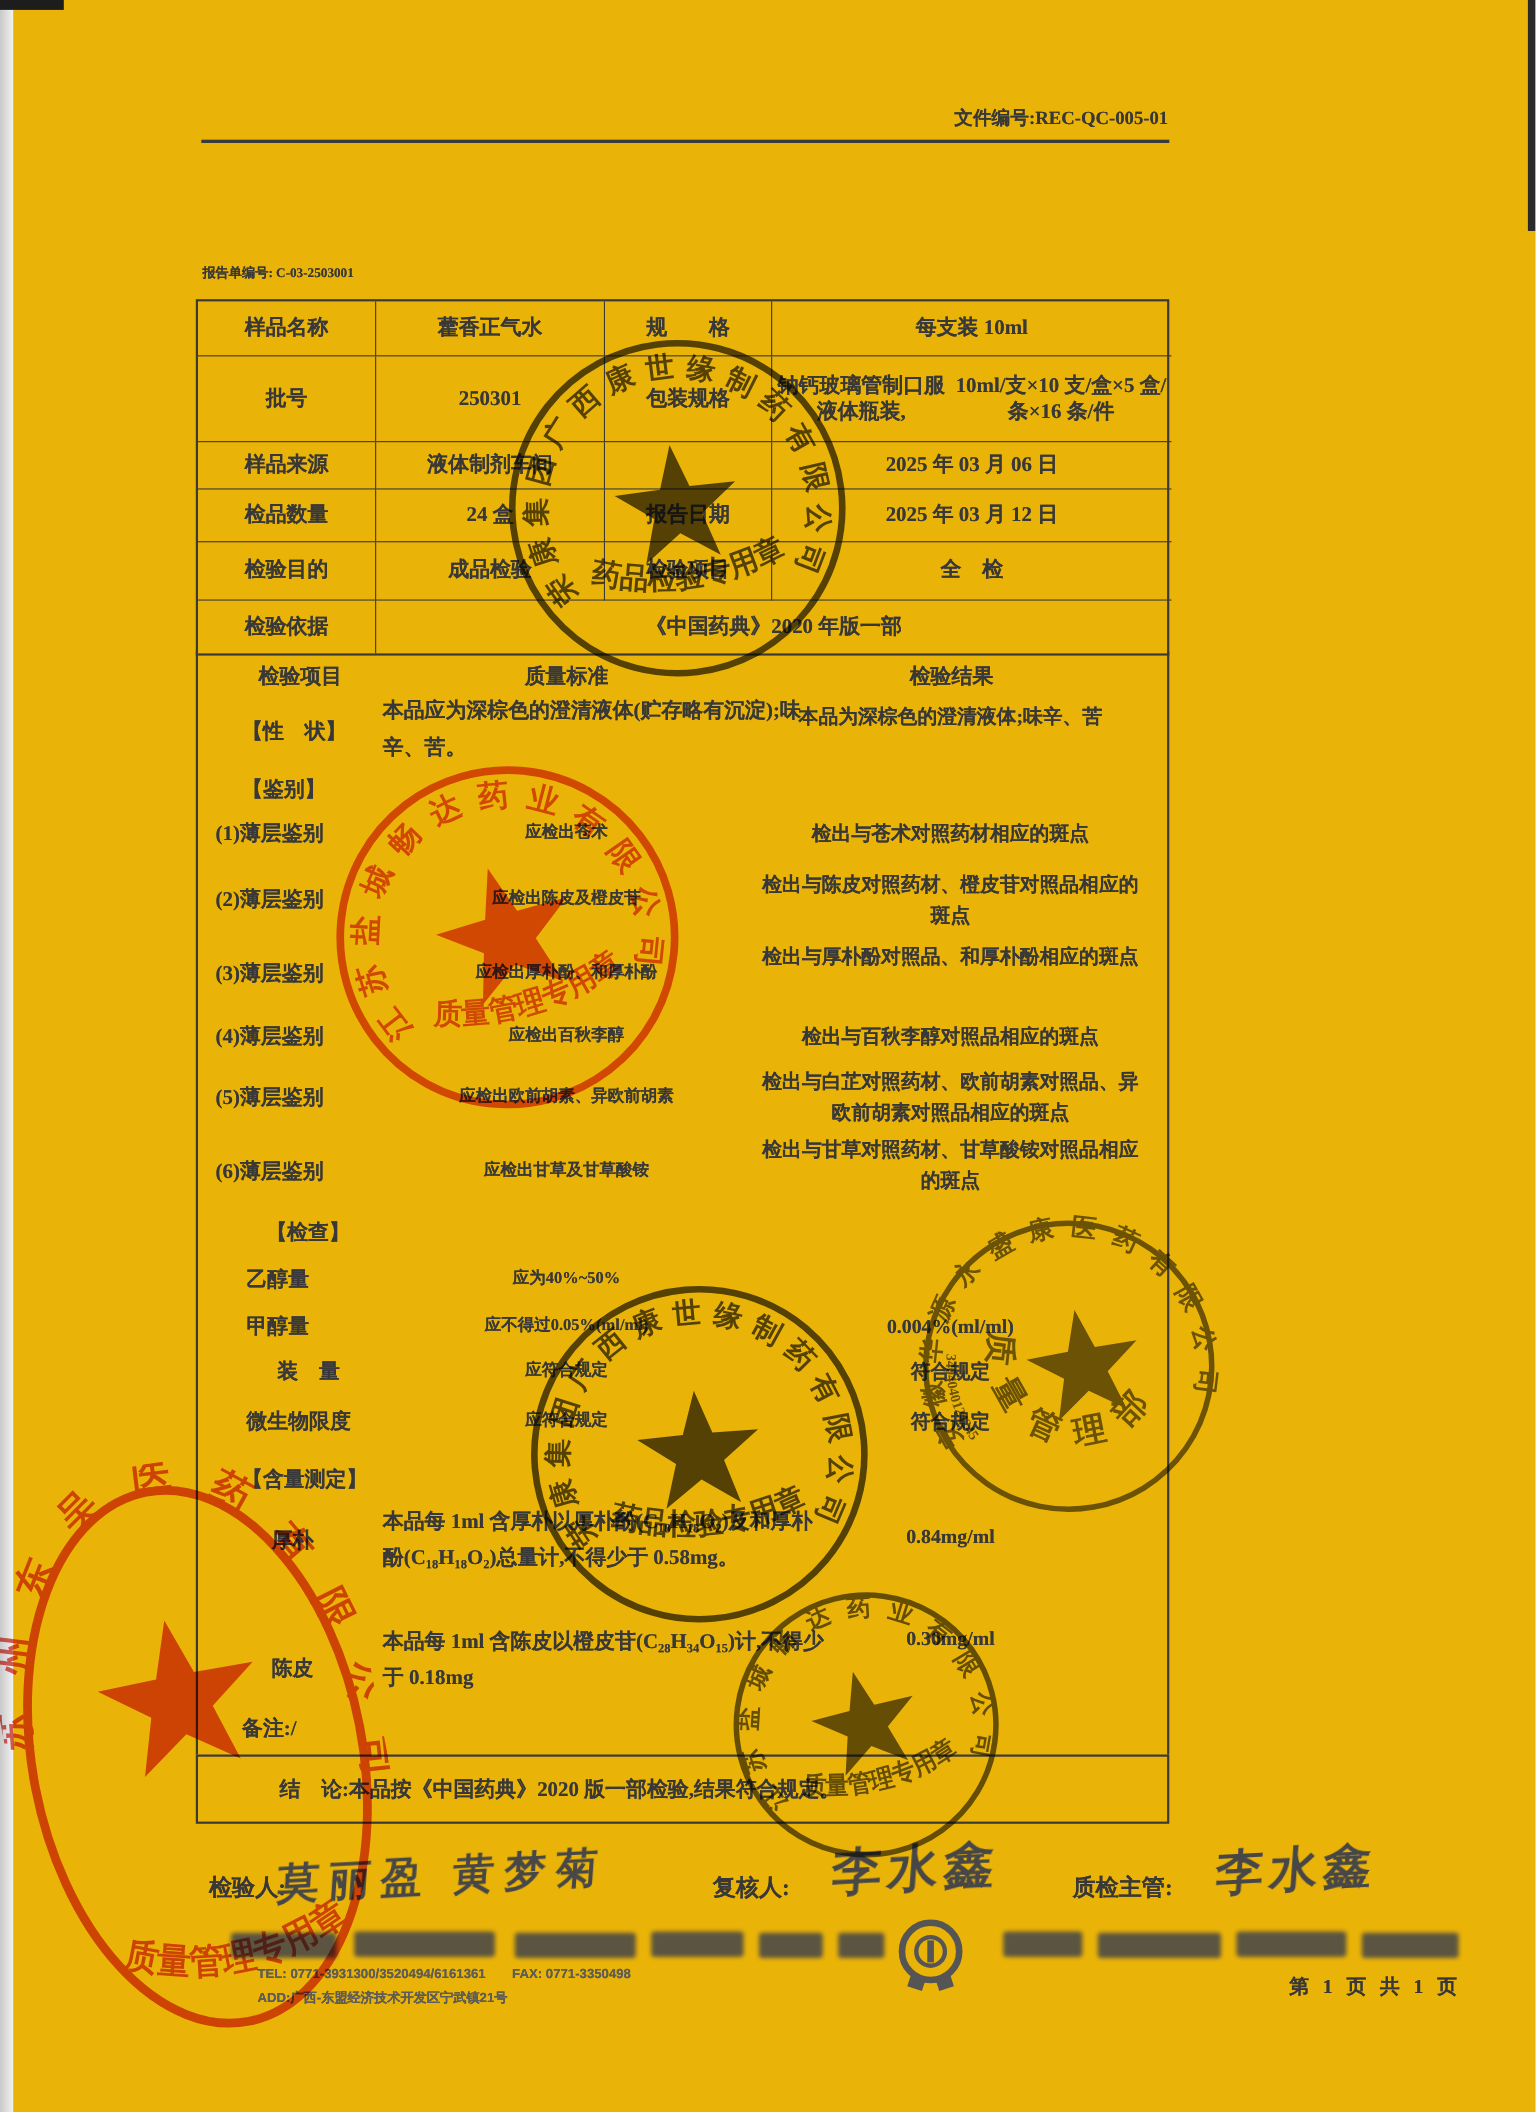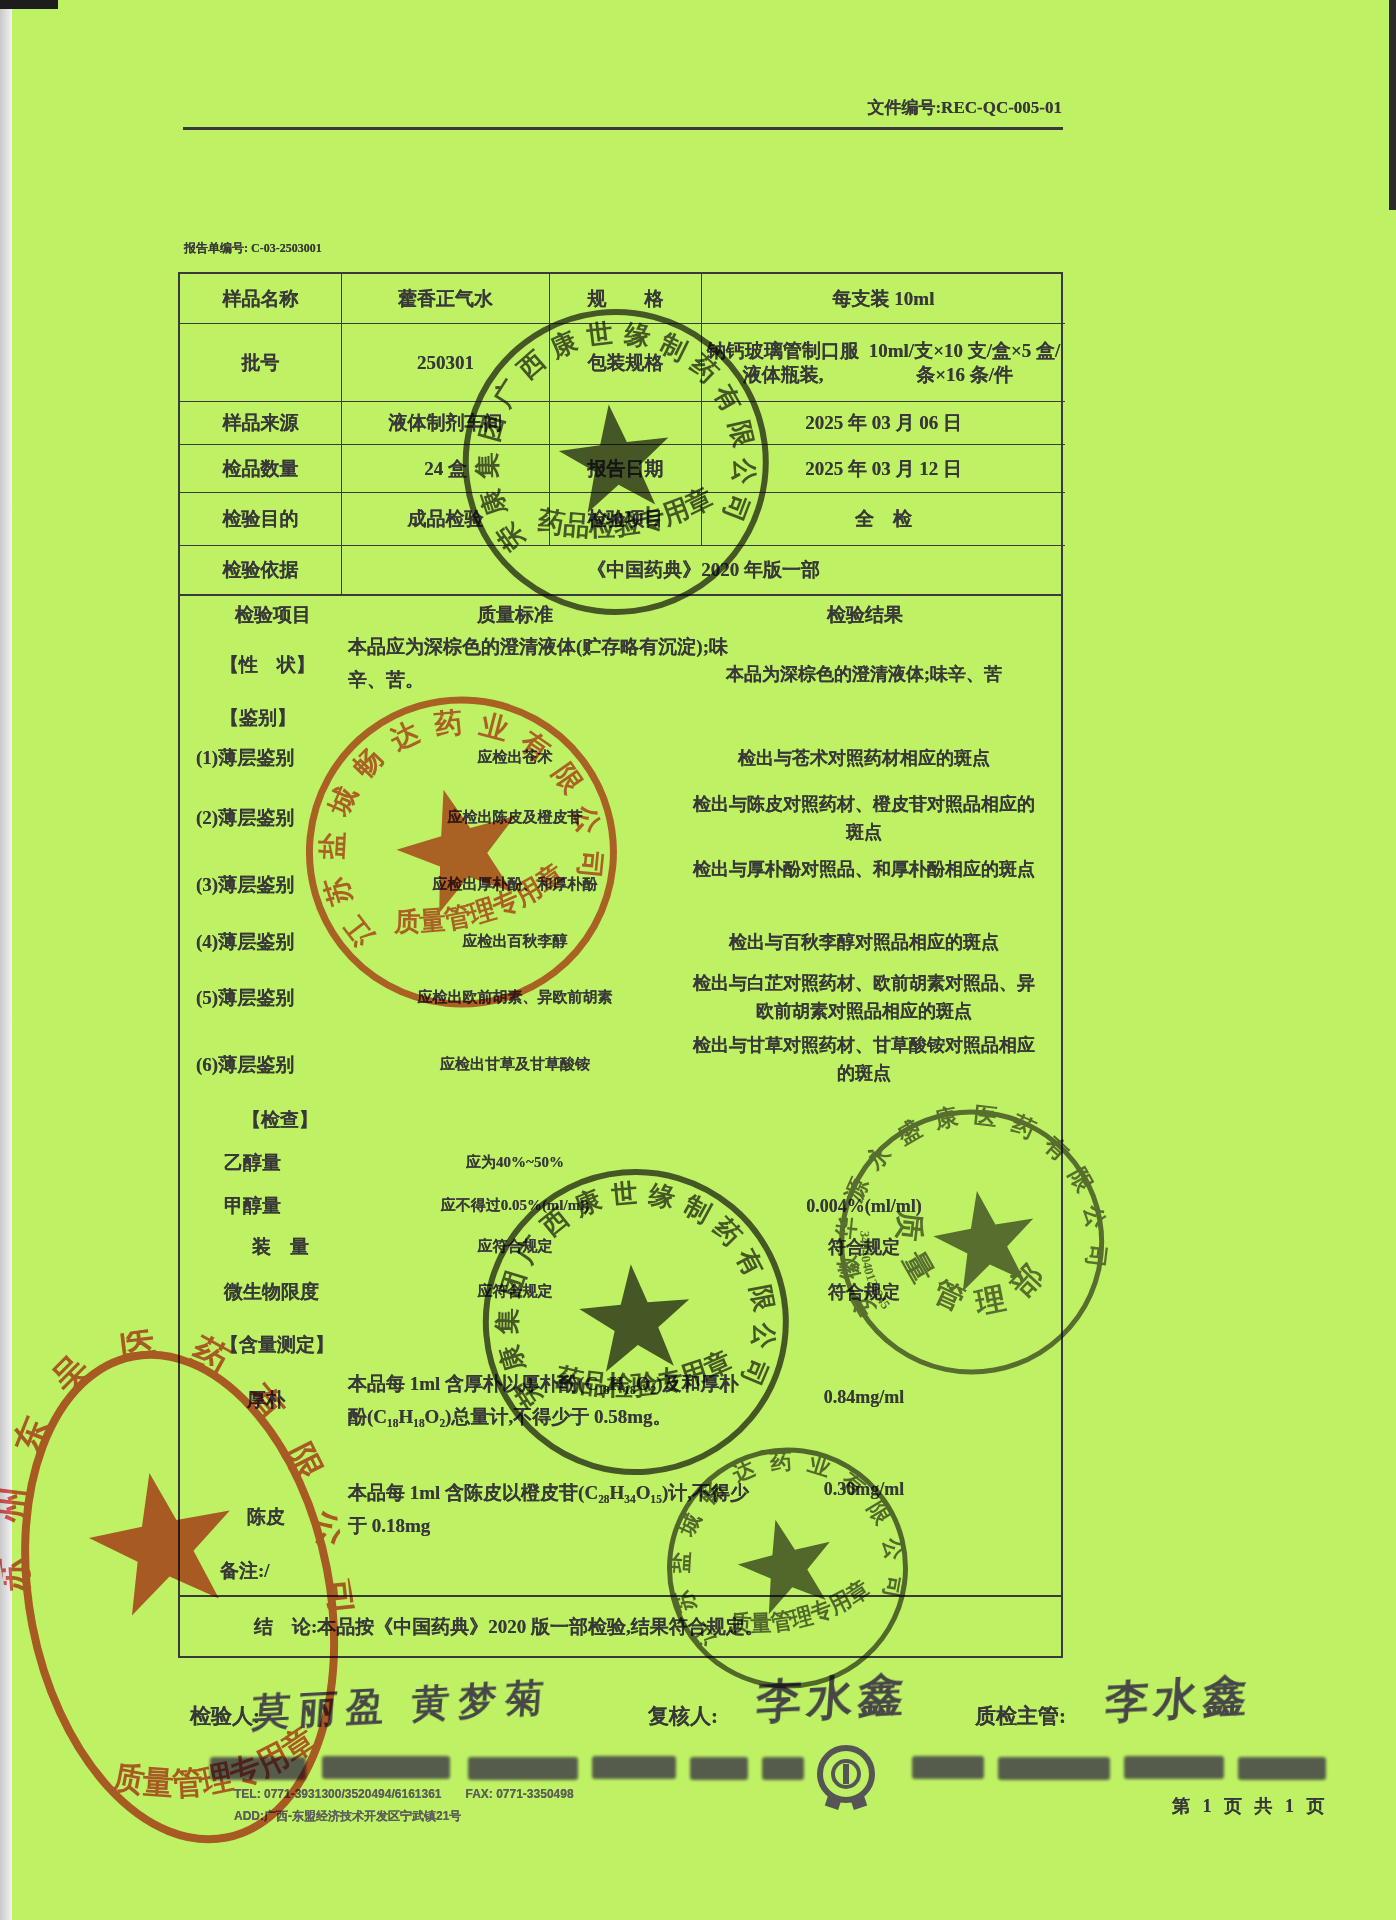--- a/index.html
+++ b/index.html
@@ -1,16 +1,16 @@
 <!DOCTYPE html>
 <html><head>
 <meta charset="utf-8">
 <style>
   html,body{margin:0;padding:0;background:#e8e8e8;}
-  .page{position:relative;width:1396px;height:1920px;background:#bef264;margin:0 auto;overflow:hidden;
+  .page{position:relative;width:1396px;height:1920px;background:#eab308;margin:0 auto;overflow:hidden;
         font-family:"Liberation Serif", serif;color:#383838;}
   .t{position:absolute;white-space:nowrap;font-weight:700;text-shadow:0 0 .5px rgba(50,50,50,.7);}
   .wrap{white-space:normal;}
   .scan-left{position:absolute;left:0;top:0;width:12px;height:1920px;background:linear-gradient(to right,#c9c9c9,#f2f2f2);}
   .scan-tl{position:absolute;left:0;top:0;width:58px;height:9px;background:#1d1d1d;}
   .scan-tr{position:absolute;right:0;top:0;width:7px;height:210px;background:#2a2a2a;}
   .rule{position:absolute;background:#3a3a3a;}
   
   .info{position:absolute;left:178px;top:272px;width:885px;display:grid;
         grid-template-columns:162px 208px 152px 363px;
@@ -85,21 +85,21 @@
     <div class="cell last bottom span3">《中国药典》2020 年版一部</div>
   </div>
 
   <div class="bodysec">
     <div class="bi" style="left:18px;top:10px;width:150px;text-align:center;">检验项目</div>
     <div class="bi" style="left:185px;top:10px;width:300px;text-align:center;">质量标准</div>
     <div class="bi" style="left:505px;top:10px;width:360px;text-align:center;">检验结果</div>
 
     <div class="bi" style="left:40px;top:60px;">【性　状】</div>
     <div class="stdL wrap" style="top:38px;">本品应为深棕色的澄清液体(贮存略有沉淀);味辛、苦。</div>
-    <div class="res wrap" style="top:69px;">本品为深棕色的澄清液体;味辛、苦</div>
+    <div class="res wrap" style="top:46px;">本品为深棕色的澄清液体;味辛、苦</div>
 
     <div class="bi" style="left:40px;top:113px;">【鉴别】</div>
 
     <div class="bi" style="left:16px;top:153px;">(1)薄层鉴别</div>
     <div class="std" style="top:153px;">应检出苍术</div>
     <div class="res wrap" style="top:153px;">检出与苍术对照药材相应的斑点</div>
 
     <div class="bi" style="left:16px;top:213px;">(2)薄层鉴别</div>
     <div class="std" style="top:213px;">应检出陈皮及橙皮苷</div>
     <div class="res wrap" style="top:199px;">检出与陈皮对照药材、橙皮苷对照品相应的斑点</div>

